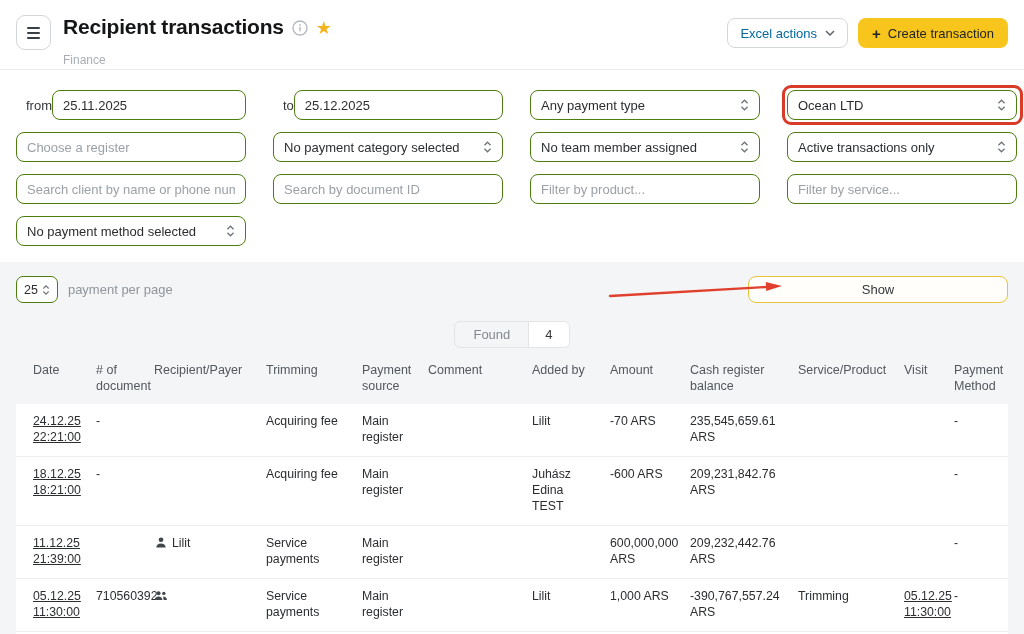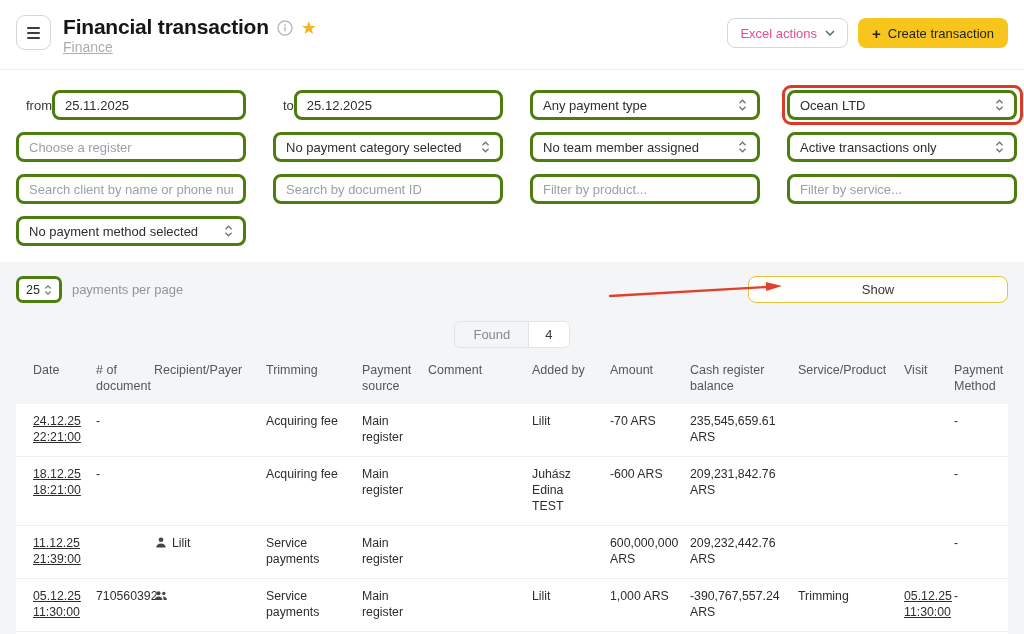--- a/index.html
+++ b/index.html
@@ -10,31 +10,31 @@
   
   .topbar { background:#fff; height:70px; padding:15px 16px 0; display:flex; justify-content:space-between; border-bottom:1px solid #ececee; }
   .top-left { display:flex; gap:12px; }
   .menu-btn { width:35px; height:35px; background:#fff; border:1px solid #d2d6d9; border-radius:9px; display:flex; align-items:center; justify-content:center; cursor:pointer; }
   .bars { display:flex; flex-direction:column; gap:3px; }
   .bars i { display:block; width:13px; height:2px; background:#3a3f44; border-radius:1px; }
   .titlerow { display:flex; align-items:center; gap:8px; }
   .titlerow h1 { font-size:21px; font-weight:700; color:#141618; letter-spacing:-0.2px; }
   .info-ic { display:flex; margin-top:2px; }
   .star-ic { color:#f2b41c; font-size:18px; line-height:1; margin-top:2px; cursor:pointer; }
-  .subtitle { font-size:14px; color:#a9aeb4; margin-top:0;text-decoration:underline; }
+  .subtitle { font-size:12px; color:#a9aeb4; margin-top:14px; }
   .top-right { display:flex; gap:10px; align-items:flex-start; margin-top:3px; }
   .btn { height:30px; border-radius:8px; font-size:13px; display:flex; align-items:center; gap:8px; cursor:pointer; font-family:inherit; }
-  .btn.white { background:#fff; border:1px solid #d4d7da; color:#ec4899; padding:0 12px; }
+  .btn.white { background:#fff; border:1px solid #d4d7da; color:#0369a1; padding:0 12px; }
   .btn.yellow { background:#f8c51d; border:none; color:#232527; padding:0 14px; gap:7px; }
   .btn .plus { font-size:15px; font-weight:700; line-height:1; }
 
   
   .filters { background:#fff; padding:20px 16px 16px; }
   .fgrid { display:grid; grid-template-columns:repeat(4, 230px); column-gap:27px; row-gap:12px; }
-  .ctl { height:30px; border:3px solid #4d7c0f; border-radius:8px; background:#fff; font-size:13px; color:#2b2e31; padding:0 10px; font-family:inherit; }
+  .ctl { height:30px; border:1px solid #4d7c0f; border-radius:8px; background:#fff; font-size:13px; color:#2b2e31; padding:0 10px; font-family:inherit; }
   input.ctl { width:100%; outline:none; }
   input.ctl::placeholder { color:#9ba1a7; opacity:1; }
   .sel { display:flex; align-items:center; justify-content:space-between; gap:6px; cursor:pointer; }
   .sel > span { white-space:nowrap; overflow:hidden; }
   .sel > svg { width:9px; height:14px; flex:0 0 auto; }
   .datefield { display:flex; align-items:center; padding-left:10px; }
   .datefield label { font-size:13px; color:#33373b; flex:0 0 auto; }
   .datefield input { flex:1; min-width:0; }
   .hl { position:relative; }
   .annotation-box { position:absolute; left:-5px; top:-5px; right:-6px; bottom:-5px; border:3px solid #d93b29; border-radius:9px; pointer-events:none; z-index:4; }
@@ -78,21 +78,21 @@
     <div class="top-left">
       <button class="menu-btn">
         <span class="bars">
             <i></i>
             <i></i>
             <i></i>
           </span>
       </button>
       <div>
         <div class="titlerow">
-          <h1>Financial transaction</h1>
+          <h1>Recipient transactions</h1>
           <span class="info-ic">
             <svg width="16" height="16" viewBox="0 0 16 16">
                 <circle cx="8" cy="8" r="7" fill="none" stroke="#b6bbc0" stroke-width="1.4"></circle>
                 <rect x="7.25" y="6.9" width="1.5" height="4.4" fill="#b6bbc0"></rect>
                 <circle cx="8" cy="4.9" r="0.95" fill="#b6bbc0"></circle>
               </svg>
           </span>
           <span class="star-ic">★</span>
         </div>
         <div class="subtitle">Finance</div>
@@ -180,21 +180,21 @@
   </section>
 
   <div class="pagebar">
     <div class="ctl sel mini">
       <span>25</span>
     <svg viewBox="0 0 10 16">
           <path d="M1.5 6L5 2.5 8.5 6" fill="none" stroke="#70767c" stroke-width="1.5"></path>
           <path d="M1.5 10L5 13.5 8.5 10" fill="none" stroke="#70767c" stroke-width="1.5"></path>
         </svg>
       </div>
-    <span class="pplabel">payments per page</span>
+    <span class="pplabel">payment per page</span>
     <button class="show-btn">Show</button>
   </div>
 
   <svg class="arrow-svg" viewBox="0 0 186 24">
     <line x1="8" y1="17" x2="166" y2="7.9" stroke="#e0402d" stroke-width="2.4" stroke-linecap="round"></line>
     <polygon points="180,7 164.2,12.1 163.8,3.1" fill="#e0402d"></polygon>
   </svg>
 
   <div class="found-wrap">
     <div class="found-box">

